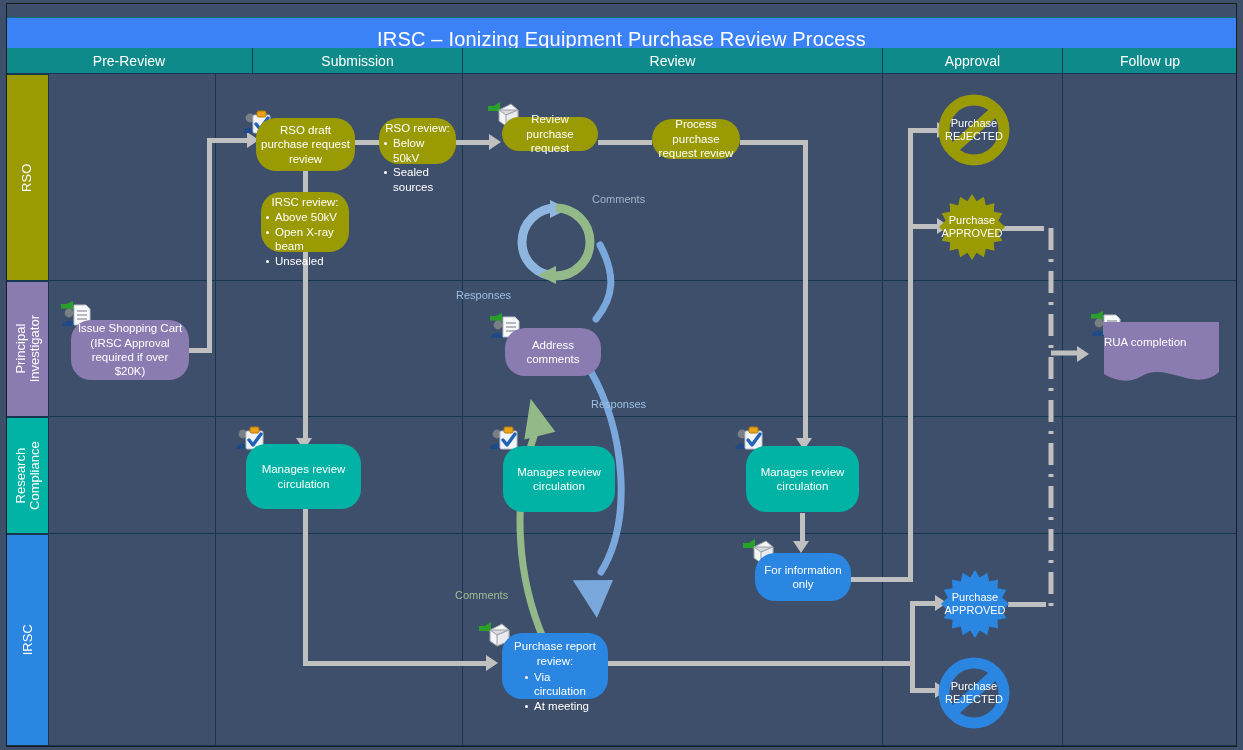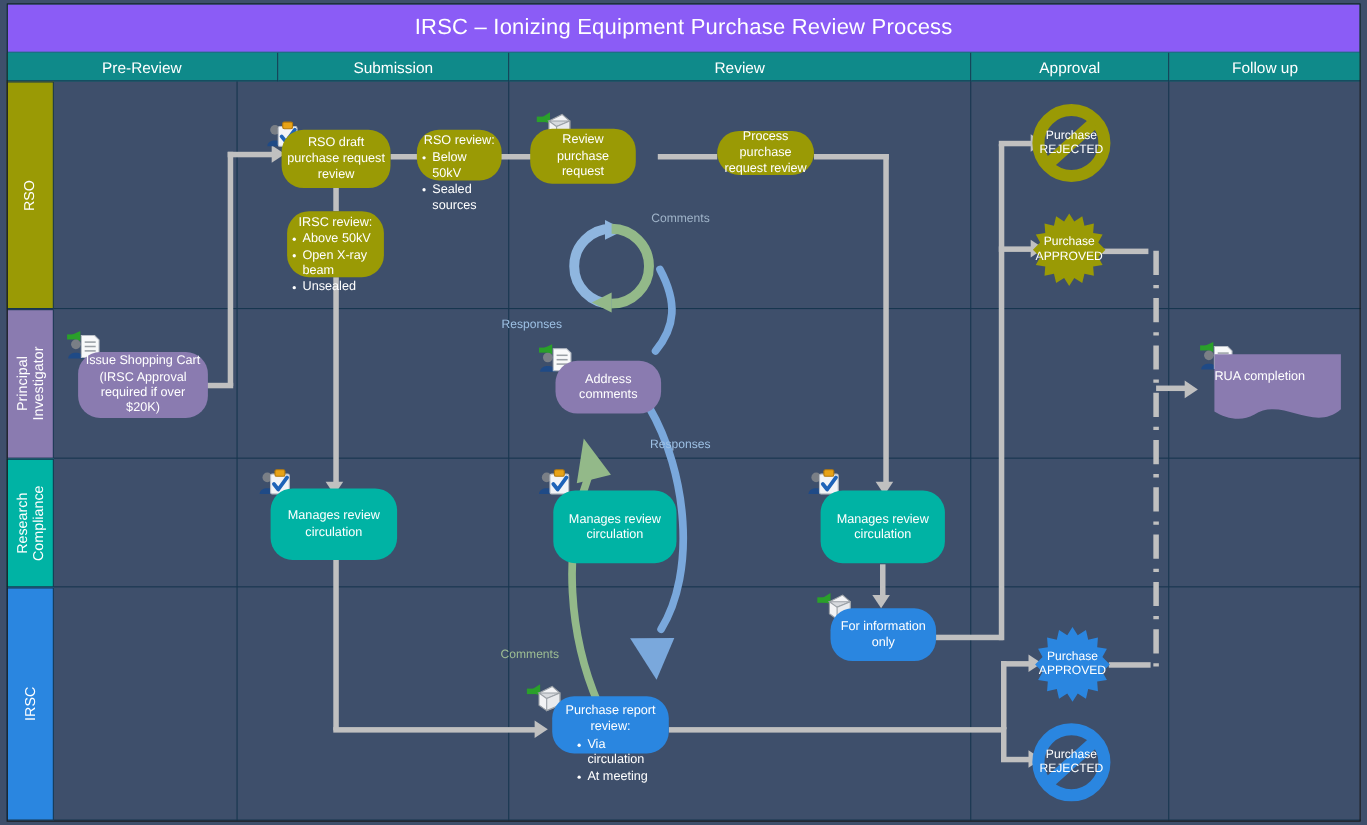--- a/index.html
+++ b/index.html
@@ -9,22 +9,22 @@
     position:relative;width:1243px;height:750px;
     background:#3e4f6b;overflow:hidden;
   }
   
   #frame{
     position:absolute;left:6px;top:3px;width:1231px;height:744px;
     border:1px solid #1b1b1b;box-sizing:border-box;
   }
   
   #title-bar{
-    position:absolute;left:6px;top:3px;width:1231px;height:45px;
-    background:#8b5cf6;border:1px solid #0a6f6f;box-sizing:border-box;
+    position:absolute;left:6px;top:17px;width:1231px;height:45px;
+    background:#3b82f6;border:1px solid #0a6f6f;box-sizing:border-box;
     display:flex;align-items:center;justify-content:center;
   }
   #title-bar .t{
     color:#ffffff;font-size:20px;letter-spacing:.2px;white-space:nowrap;
   }
   
   #phase-row{
     position:absolute;left:6px;top:48px;height:26px;
     display:flex;
   }
@@ -262,21 +262,21 @@
 
   <div class="icon" style="left:487px;top:100px;">
     <svg viewBox="0 0 32 28" width="32" height="28">
       <polygon points="2,9 13,2 13,12" fill="#2aa02a"></polygon>
       <rect x="1" y="6" width="11" height="5" fill="#2aa02a"></rect>
       <polygon points="12,10 24,4 31,10 31,21 19,26 12,21" fill="#f3f4f6" stroke="#9aa0a6"></polygon>
       <polygon points="12,10 19,15 31,10" fill="#d7dade" stroke="#9aa0a6"></polygon>
       <polygon points="19,15 19,26 31,21 31,10" fill="#e9ebee" stroke="#9aa0a6"></polygon>
     </svg>
   </div>
-  <div class="node olive" style="left:482px;top:117px;width:96px;height:50px;">
+  <div class="node olive" style="left:502px;top:117px;width:96px;height:34px;">
     <div>
       <span>Review purchase</span><br>
       <span>request</span>
     </div>
   </div>
 
   <div class="node olive" style="left:652px;top:119px;width:88px;height:40px;">
     <div>
       <span>Process purchase</span><br>
       <span>request review</span>
@@ -430,21 +430,21 @@
 
   <div class="icon" style="left:478px;top:620px;">
     <svg viewBox="0 0 32 28" width="32" height="28">
       <polygon points="2,9 13,2 13,12" fill="#2aa02a"></polygon>
       <rect x="1" y="6" width="11" height="5" fill="#2aa02a"></rect>
       <polygon points="12,10 24,4 31,10 31,21 19,26 12,21" fill="#f3f4f6" stroke="#9aa0a6"></polygon>
       <polygon points="12,10 19,15 31,10" fill="#d7dade" stroke="#9aa0a6"></polygon>
       <polygon points="19,15 19,26 31,21 31,10" fill="#e9ebee" stroke="#9aa0a6"></polygon>
     </svg>
   </div>
-  <div class="node blue" style="left:502px;top:633px;width:106px;height:52px;align-items:flex-start;padding-top:6px;">
+  <div class="node blue" style="left:502px;top:633px;width:106px;height:66px;align-items:flex-start;padding-top:6px;">
     <div style="width:100%;">
       <span class="hdr">Purchase report</span>
       <span class="hdr">review:</span>
       <ul class="bullets" style="padding-left:18px;">
         <li>Via circulation</li>
         <li>At meeting</li>
       </ul>
     </div>
   </div>
 

